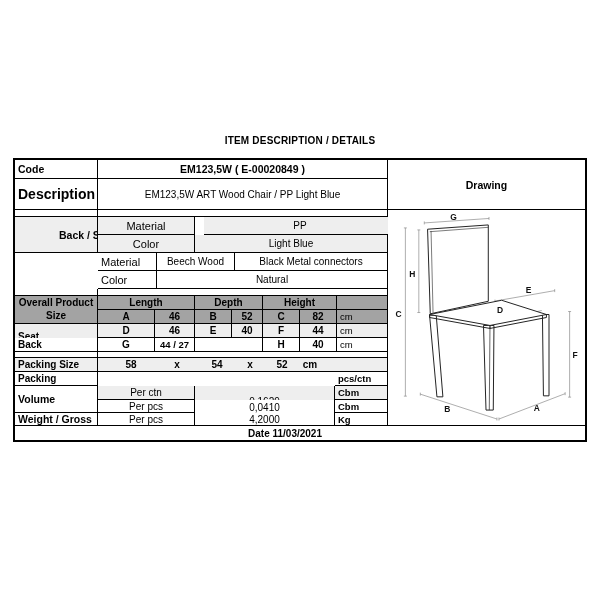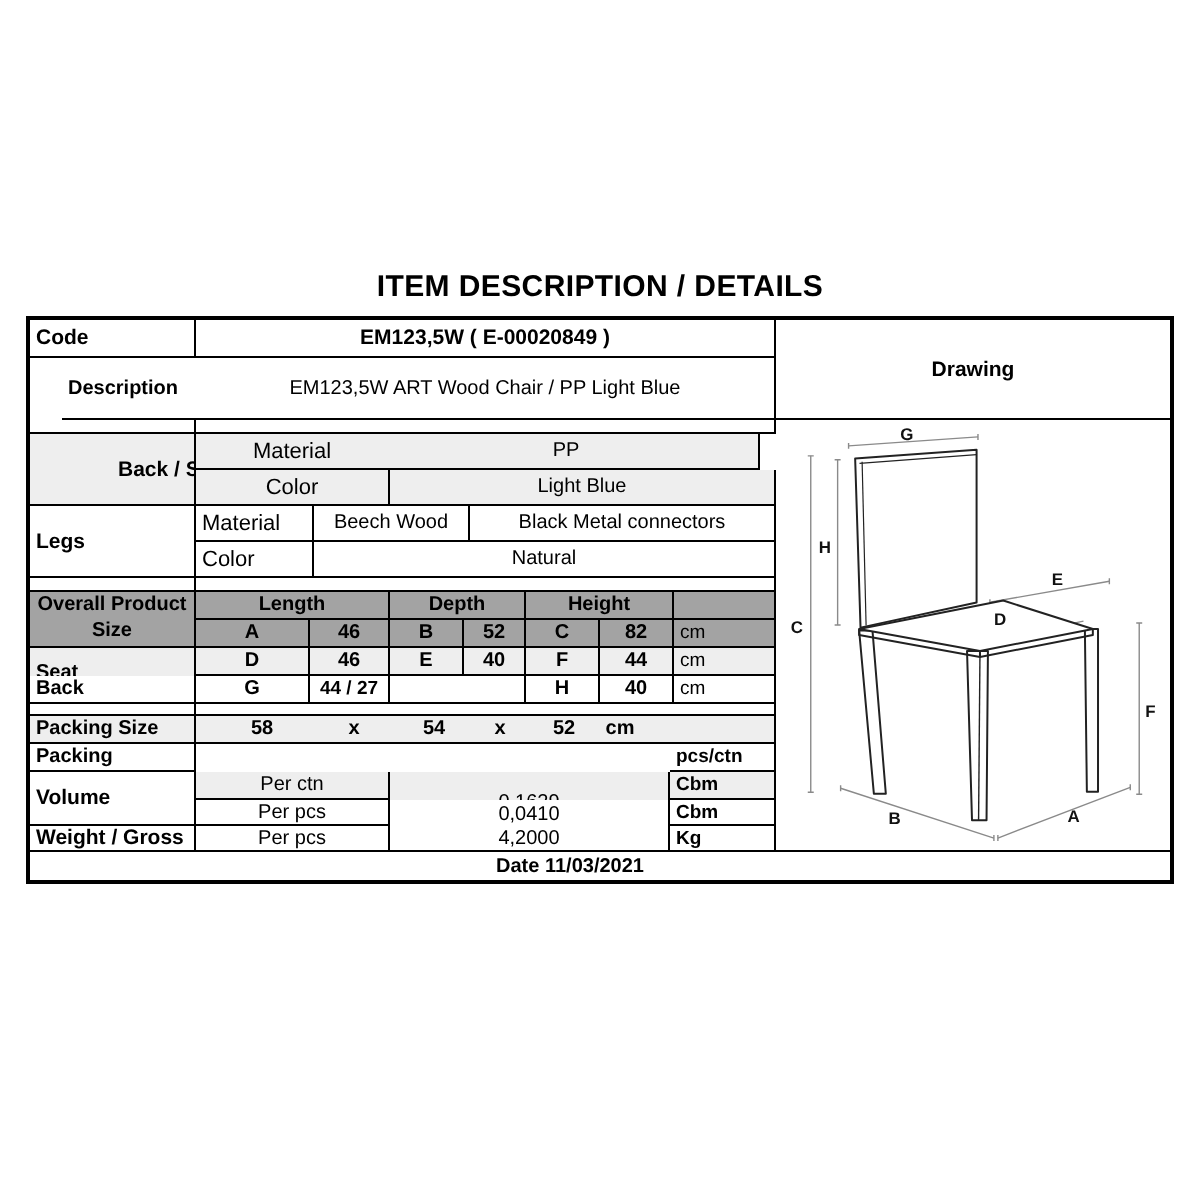--- a/index.html
+++ b/index.html
@@ -1,18 +1,18 @@
 <!DOCTYPE html>
 <html><head>
 <meta charset="utf-8">
 <style>
   html,body{margin:0;padding:0;background:#ffffff;}
   body{width:600px;height:600px;position:relative;font-family:"Liberation Sans",sans-serif;color:#000;}
   .sheet{position:absolute;inset:0;background:#fff;}
-  .title{position:absolute;left:15px;top:135px;width:570px;text-align:center;font-weight:bold;font-size:15px;letter-spacing:.2px;}
+  .title{position:absolute;left:15px;top:135px;width:570px;text-align:center;font-weight:bold;font-size:10px;letter-spacing:.2px;}
   .tbl{position:absolute;left:15px;top:160px;width:570px;height:280px;}
   .frame{position:absolute;left:-2px;top:-2px;width:574px;height:284px;border:2px solid #000;box-sizing:border-box;pointer-events:none;z-index:5;}
   .c{position:absolute;display:flex;align-items:center;box-sizing:border-box;border-right:1px solid #000;border-bottom:1px solid #000;font-size:10px;background:#fff;white-space:nowrap;overflow:hidden;}
   .ct{justify-content:center;text-align:center;}
   .cl{padding-left:3px;}
   .b{font-weight:bold;}
   .sm{font-size:11px;}
   .xs{font-size:9.5px;}
   .grey{background:#eeeeee;}
   .yel{background:#a3a3a3;}
@@ -31,34 +31,33 @@
 <div class="sheet">
 
   <div class="title">ITEM DESCRIPTION / DETAILS</div>
 
   <div class="tbl">
 
     <div class="c b cl" style="left:0;top:0;width:83px;height:19px;font-size:10.5px;">Code</div>
     <div class="c b ct" style="left:83px;top:0;width:290px;height:19px;font-size:10.5px;">EM123,5W ( E-00020849 )</div>
     <div class="c b ct no-br" style="left:373px;top:0;width:197px;height:50px;font-size:10.5px;">Drawing</div>
 
-    <div class="c b cl" style="left:16px;top:19px;width:83px;height:31px;font-size:10px;">Description</div>
+    <div class="c b cl" style="left:0;top:19px;width:83px;height:31px;font-size:14px;">Description</div>
     <div class="c ct" style="left:83px;top:19px;width:290px;height:31px;">EM123,5W ART Wood Chair / PP Light Blue</div>
 
     <div class="c" style="left:0;top:50px;width:373px;height:7px;">
         <span class="vline"></span>
       </div>
 
     <div class="c b cl grey" style="left:0;top:57px;width:83px;height:36px;font-size:10.5px;padding-left:44px;">Back / Seat</div>
     <div class="c ct sm grey" style="left:83px;top:57px;width:97px;height:18px;">Material</div>
-    <div class="c ct grey" style="left:172px;top:57px;width:193px;height:18px;">PP</div>
+    <div class="c ct grey" style="left:189px;top:57px;width:193px;height:18px;">PP</div>
     <div class="c ct sm grey" style="left:83px;top:75px;width:97px;height:18px;">Color</div>
     <div class="c ct grey" style="left:180px;top:75px;width:193px;height:18px;">Light Blue</div>
 
-    <div class="c b cl" style="left:0;top:93px;width:83px;height:36px;font-size:10.5px;">Legs</div>
     <div class="c sm cl" style="left:83px;top:93px;width:59px;height:18px;">Material</div>
     <div class="c ct" style="left:142px;top:93px;width:78px;height:18px;">Beech Wood</div>
     <div class="c ct" style="left:220px;top:93px;width:153px;height:18px;">Black Metal connectors</div>
     <div class="c sm cl" style="left:83px;top:111px;width:59px;height:18px;">Color</div>
     <div class="c ct" style="left:142px;top:111px;width:231px;height:18px;">Natural</div>
 
     <div class="c" style="left:0;top:129px;width:373px;height:7px;">
         <span class="vline"></span>
       </div>
 

